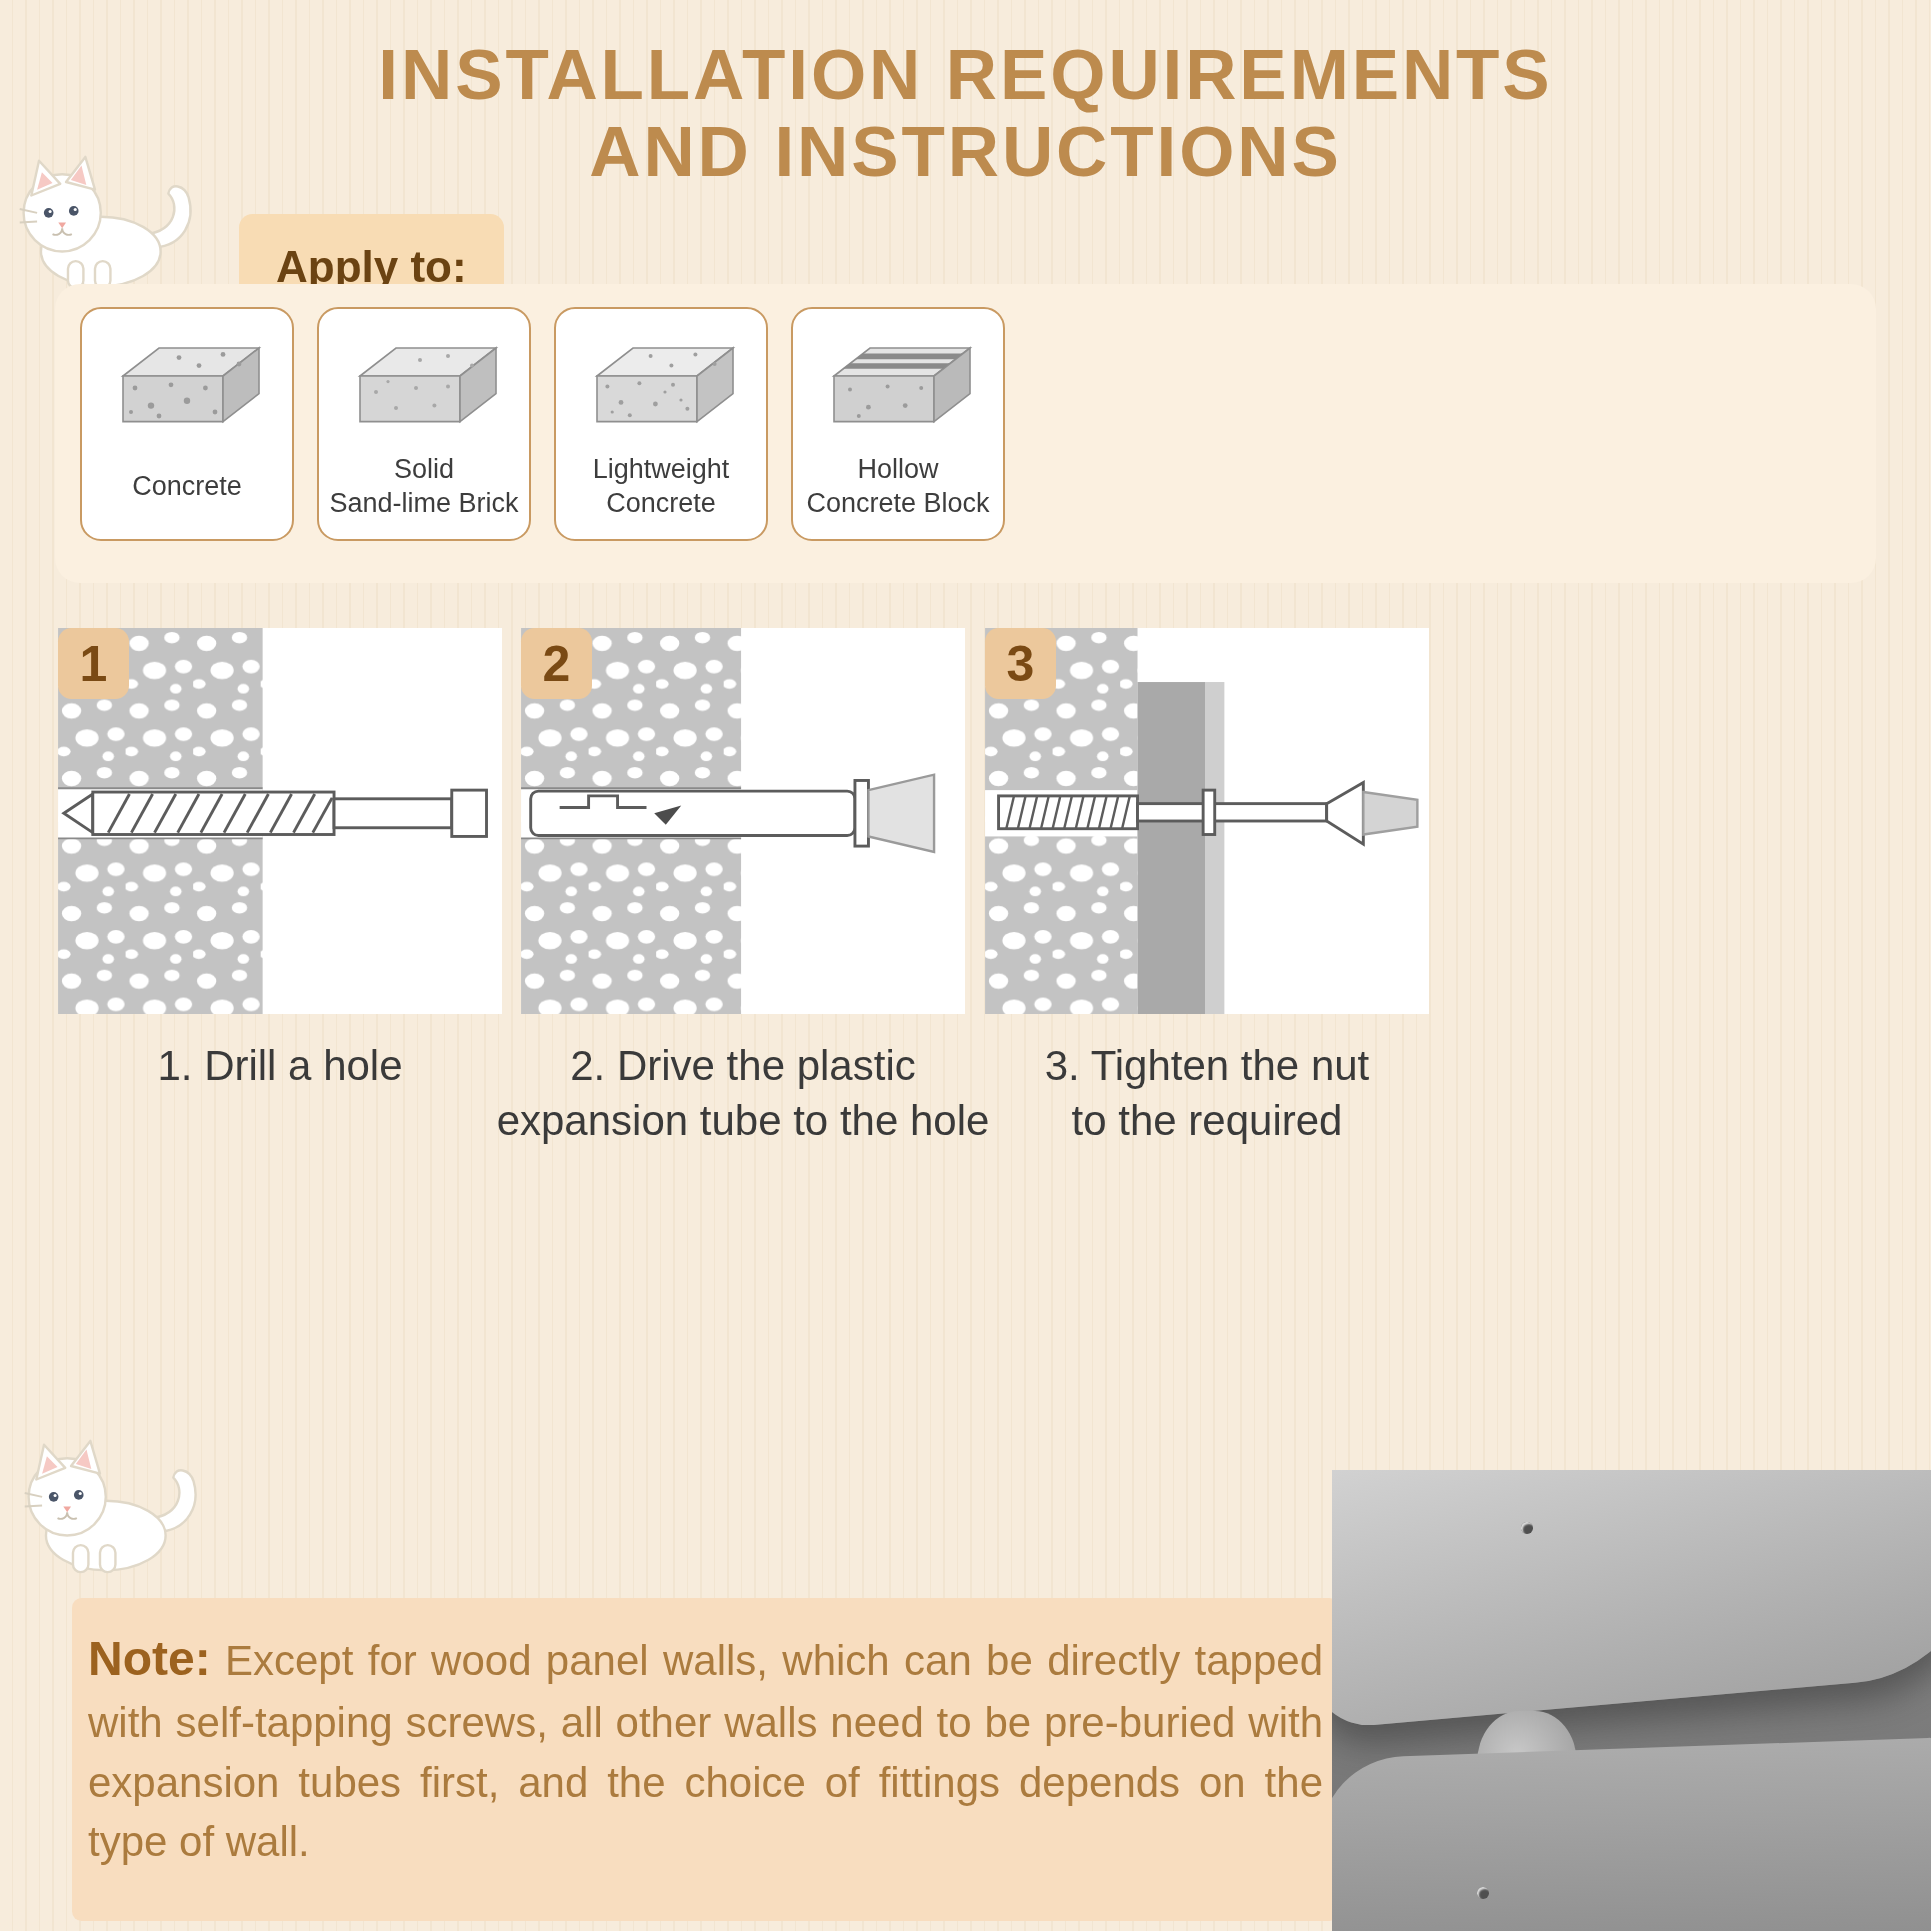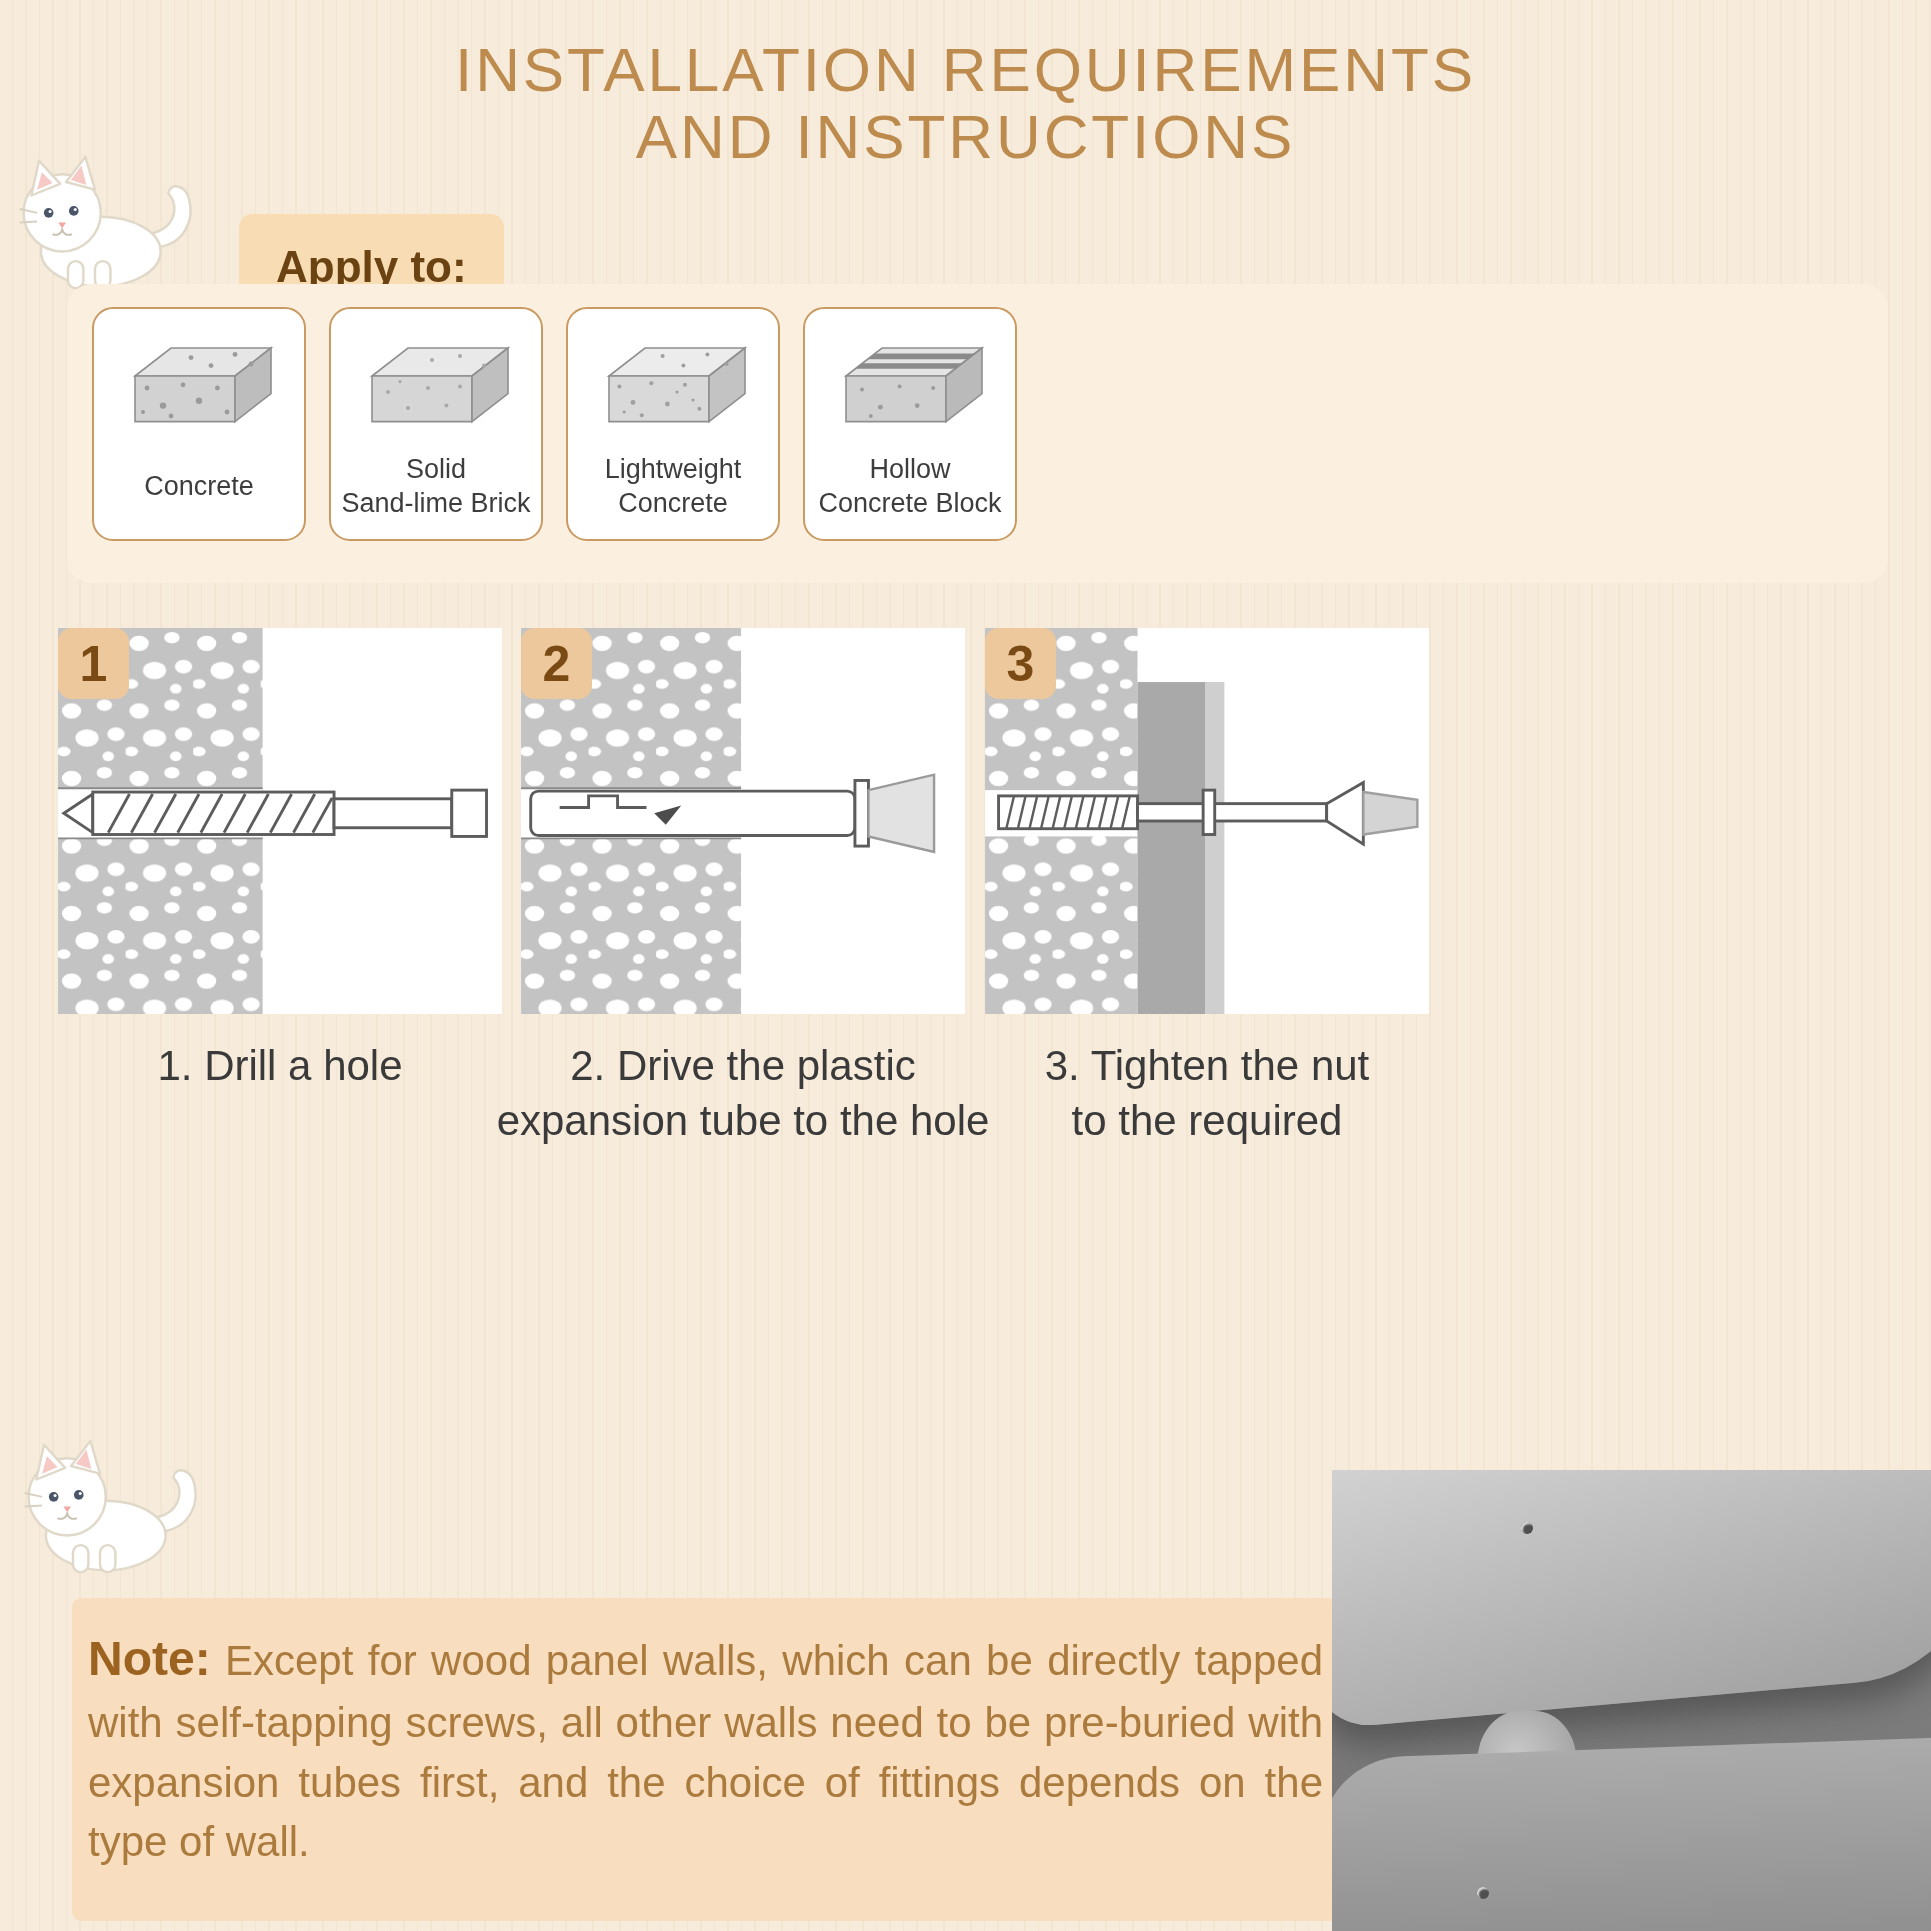--- a/index.html
+++ b/index.html
@@ -4,31 +4,31 @@
 <style>
   * { box-sizing: border-box; }
   html,body { margin:0; padding:0; }
   .page {
     position:relative; width:1931px; height:1931px; overflow:hidden;
     font-family:"Liberation Sans", sans-serif;
     background: repeating-linear-gradient(90deg, #f7ecdc 0px, #f7ecdc 11.6px, #f2e5d1 11.6px, #f2e5d1 13.5px);
   }
   .title {
     position:absolute; top:37px; left:0; width:100%; text-align:center;
-    color:#bd8b4e; font-weight:400; font-size:62px; line-height:1.08; letter-spacing:2.9px;
+    color:#bd8b4e; font-weight:700; font-size:71px; line-height:1.08; letter-spacing:2.9px;
   }
   .cat { position:absolute; }
   .cat.top { left:11.6px; top:153px; }
   .cat.bottom { left:17.4px; top:1437px; }
   .chip {
     position:absolute; left:239px; top:214px; background:#f8dcb4; color:#6b4312;
     font-size:44px; font-weight:700; padding:28px 37px; border-radius:13.5px;
   }
   .panel {
-    position:absolute; left:67px; top:284px; width:1821px; height:299px;
+    position:absolute; left:55px; top:284px; width:1821px; height:299px;
     background:#fbf0e0; border-radius:25px;
   }
   .cards { display:flex; gap:23px; padding:23px 0 0 25px; }
   .card {
     width:214px; height:234px; background:#ffffff; border:2.9px solid #c99a62;
     border-radius:21px; display:flex; flex-direction:column; align-items:center;
   }
   .card .icon-wrap { height:122px; display:flex; align-items:center; justify-content:center; margin-top:13.5px; }
   .card .label {
     flex:1; display:flex; align-items:center; justify-content:center; text-align:center;

